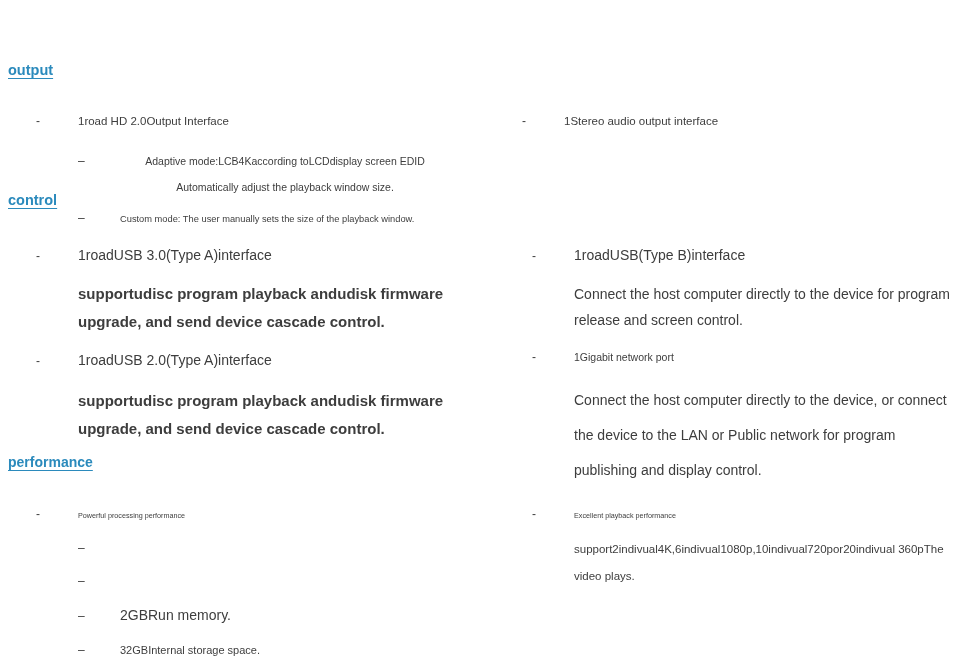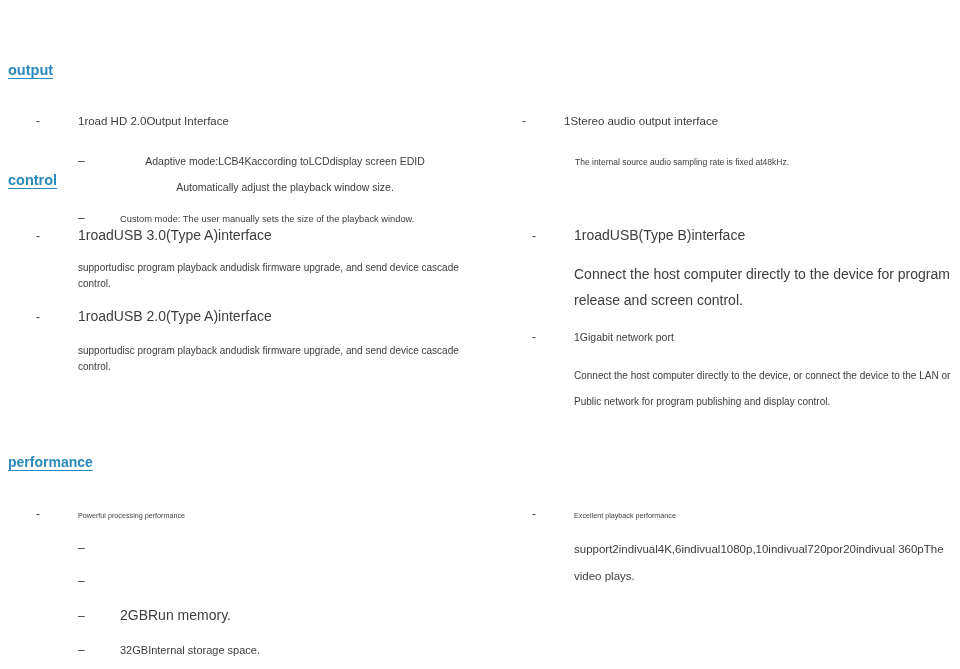--- a/index.html
+++ b/index.html
@@ -5,21 +5,21 @@
   html, body { margin:0; padding:0; }
   body {
     width:960px; height:669px;
     background:var(--bg,#ffffff);
     color:var(--text,#3d3d3d);
     font-family:"Liberation Sans", sans-serif;
     position:relative; overflow:hidden;
   }
   .sec { position:absolute; left:0; width:960px; }
   #sec-output      { top:16px;    height:186px;margin-top:44px; }
-  #sec-control     { top:170px; height:266px; }
+  #sec-control     { top:190px; height:266px; }
   #sec-performance { top:452px; height:217px; }
 
   .sec h2 {
     position:absolute; left:8px; top:2px; margin:0;
     font-weight:600;
     color:var(--accent,#2b8abc);
     text-decoration:underline;
     text-underline-offset:3px;
   }
   #sec-output h2, #sec-control h2 { font-size:14.5px; }
@@ -42,26 +42,26 @@
 
   
   .o-l1   { font-size:11.5px; line-height:17px; }
   .o-l2a  { font-size:10.5px; line-height:26px; margin-top:18px; }
   .o-l2a .txt { max-width:330px;text-align:center; }
   .o-l2b  { font-size:9.3px;  line-height:26px; margin-top:5px; }
   .o-r-para { font-size:8.5px; line-height:26px; margin-top:19px; }
 
   
   .c-l1   { font-size:14px; line-height:18px; }
-  .c-para { font-size:10px; line-height:16px; margin-top:15px; max-width:392px; }
+  .c-para { font-size:15px; line-height:28px; margin-top:15px; max-width:392px;font-weight:bold; }
   .c-l1b  { margin-top:15px; }
   .c-para2{ margin-top:17px; }
   .c-r-para1 { font-size:14px; line-height:26px; margin-top:16px; }
   .c-r-l1b   { font-size:10.5px; line-height:16px; margin-top:16px; }
-  .c-r-para2 { font-size:10px; line-height:26px; margin-top:18px; }
+  .c-r-para2 { font-size:14px; line-height:35px; margin-top:18px; }
 
   
   .p-l1  { font-size:7.2px; line-height:12px; }
   .p-l2a { font-size:12px;  line-height:16px; margin-top:18px; }
   .p-l2b { font-size:14px;  line-height:19px; margin-top:16px; }
   .p-l2c { font-size:14px;  line-height:19px; margin-top:15px; }
   .p-l2d { font-size:11px;  line-height:15px; margin-top:17px; }
   .p-r-para { font-size:11.5px; line-height:27px; margin-top:14px; }
 </style>
 </head>
@@ -81,21 +81,20 @@
     <div class="item l2 o-l2b">
       <span class="dash">–</span>
       <span class="txt">Custom mode: The user manually sets the size of the playback window.</span>
     </div>
   </div>
   <div class="col right r0">
     <div class="item l1 o-l1">
       <span class="dash">-</span>
       <span class="txt">1Stereo audio output interface</span>
     </div>
-    <div class="para o-r-para">The internal source audio sampling rate is fixed at48kHz.</div>
   </div>
 </section>
 
 <section class="sec" id="sec-control">
   <h2>control</h2>
   <div class="col left">
     <div class="item l1 c-l1">
       <span class="dash">-</span>
       <span class="txt">1roadUSB 3.0(Type A)interface</span>
     </div>

